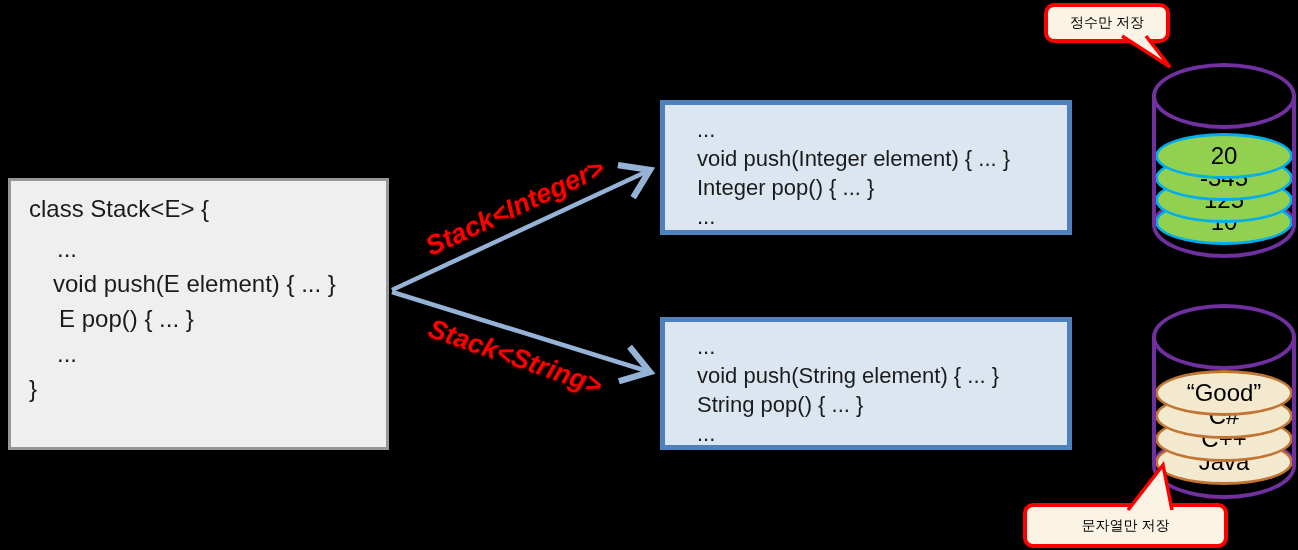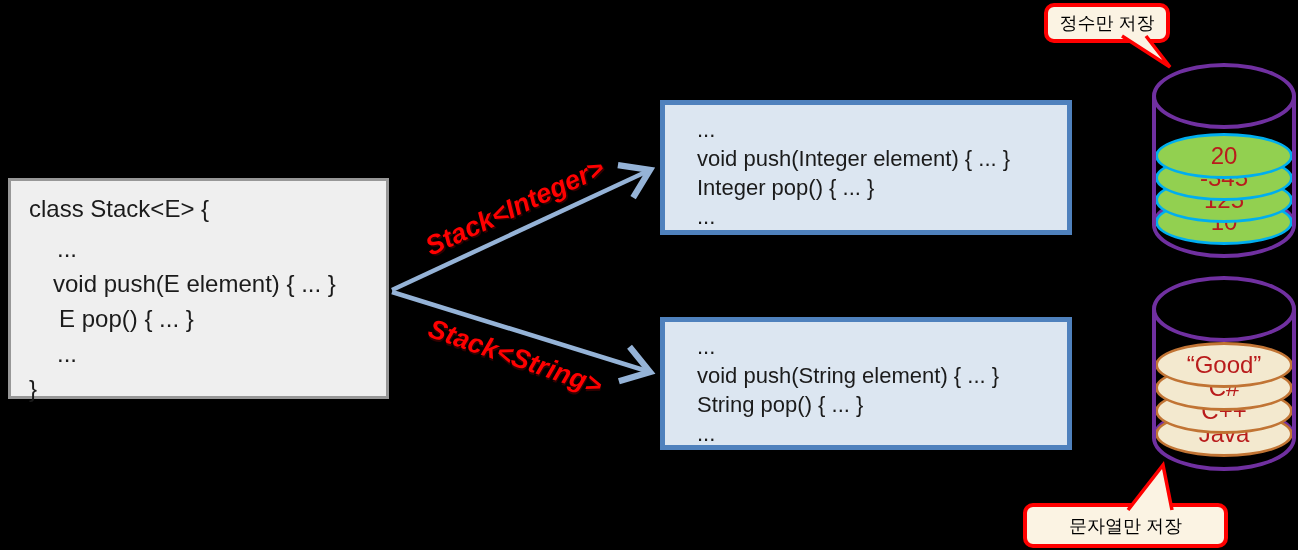--- a/index.html
+++ b/index.html
@@ -1,21 +1,21 @@
 <!DOCTYPE html>
 <html><head>
 <meta charset="utf-8">
 <style>
   html,body{margin:0;padding:0;background:#000;}
   .stage{position:relative;width:1298px;height:550px;background:#000;overflow:hidden;
          font-family:"Liberation Sans","DejaVu Sans",sans-serif;}
 
   
   .codebox{position:absolute;box-sizing:border-box;white-space:nowrap;color:#1b1b1b;}
-  .generic-box{left:8px;top:178px;width:381px;height:221px;background:#EFEFEF;
+  .generic-box{left:8px;top:178px;width:381px;height:272px;background:#EFEFEF;
                border:3px solid #979797;padding:10px 0 0 18px;font-size:24px;}
   .blue-box{background:#DCE6F1;border:5px solid #4F81BD;font-size:22px;padding:10px 0 0 32px;}
   .int-box{left:660px;top:100px;width:412px;height:135px;}
   .str-box{left:660px;top:317px;width:412px;height:133px;}
   .cline{height:35px;line-height:35px;}
   .blue-box .cline{height:29px;line-height:29px;}
   .gap{margin-bottom:5px;}
   .ind1{padding-left:28px;}
   .ind2{padding-left:24px;}
   .ind3{padding-left:30px;}
@@ -26,40 +26,40 @@
   svg.tails{z-index:21;}
   .arrow-label{position:absolute;z-index:3;width:230px;text-align:center;
                font-size:27px;font-weight:700;font-style:italic;color:#FF0000;
                text-shadow:1px 2px 0 rgba(110,0,0,.45);}
   .lbl-int{left:400px;top:192px;transform:rotate(-25deg);}
   .lbl-str{left:400px;top:342px;transform:rotate(19deg);}
 
   
   .cyl{position:absolute;width:144px;height:195px;}
   .cyl-int{left:1152px;top:63px;}
-  .cyl-str{left:1152px;top:276px;}
+  .cyl-str{left:1152px;top:304px;}
   .cyl-top,.cyl-bottom{position:absolute;left:0;width:144px;height:66px;box-sizing:border-box;
                border:4px solid #7030A0;border-radius:50%;}
   .cyl-top{top:0;z-index:12;}
   .cyl-bottom{top:129px;z-index:3;}
   .cyl-side{position:absolute;top:33px;width:4px;height:129px;background:#7030A0;z-index:11;}
   .side-l{left:0;} .side-r{right:0;}
   .disk{position:absolute;left:3px;width:138px;height:46px;box-sizing:border-box;border-radius:50%;
-        display:flex;align-items:center;justify-content:center;font-size:24px;color:#b91c1c;}
+        display:flex;align-items:center;justify-content:center;font-size:24px;color:#000000;}
   .disk-green{background:#92D050;border:3px solid #00AEEF;}
   .disk-tan{background:#F3E9CF;border:3px solid #C17434;}
   .cyl-int .d1{top:70px;z-index:10}.cyl-int .d2{top:92px;z-index:9}
   .cyl-int .d3{top:114px;z-index:8}.cyl-int .d4{top:136px;z-index:7}
   .cyl-str .d1{top:66px;z-index:10}.cyl-str .d2{top:89px;z-index:9}
   .cyl-str .d3{top:112px;z-index:8}.cyl-str .d4{top:135px;z-index:7}
 
   
   .callout{position:absolute;box-sizing:border-box;background:#FBF3E3;border:4px solid #FF0000;
            border-radius:10px;display:flex;align-items:center;justify-content:center;
-           color:#000;z-index:20;font-size:18px;}
+           color:#000;z-index:20;font-size:14px;}
   .co-int{left:1044px;top:3px;width:126px;height:40px;}
   .co-str{left:1023px;top:503px;width:205px;height:45px;}
 </style>
 </head>
 <body>
 
 <div class="stage">
 
   <div class="codebox generic-box">
     <div class="cline gap"><span>class Stack&lt;</span><b>E</b><span>&gt; {</span></div>

